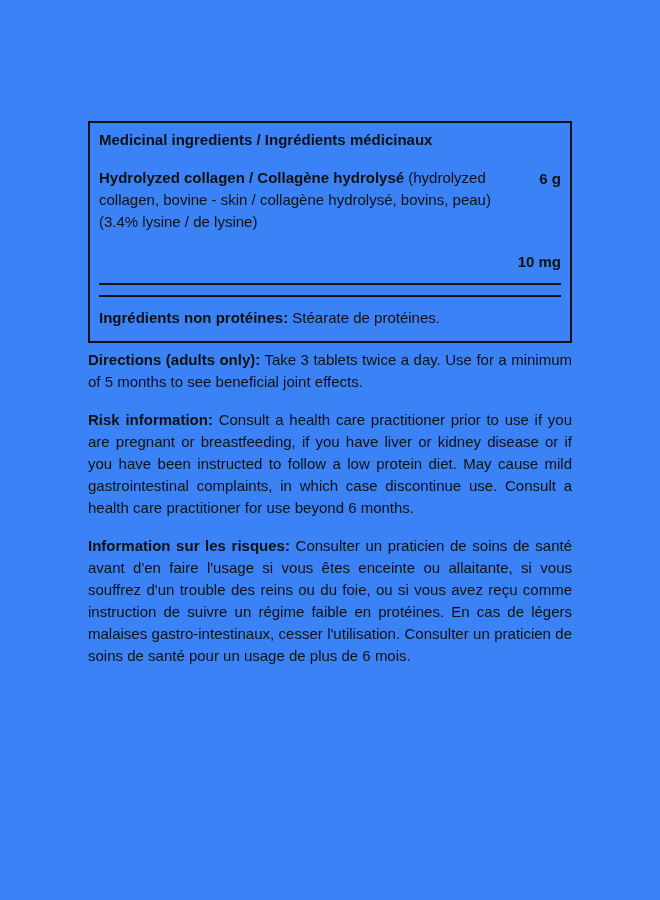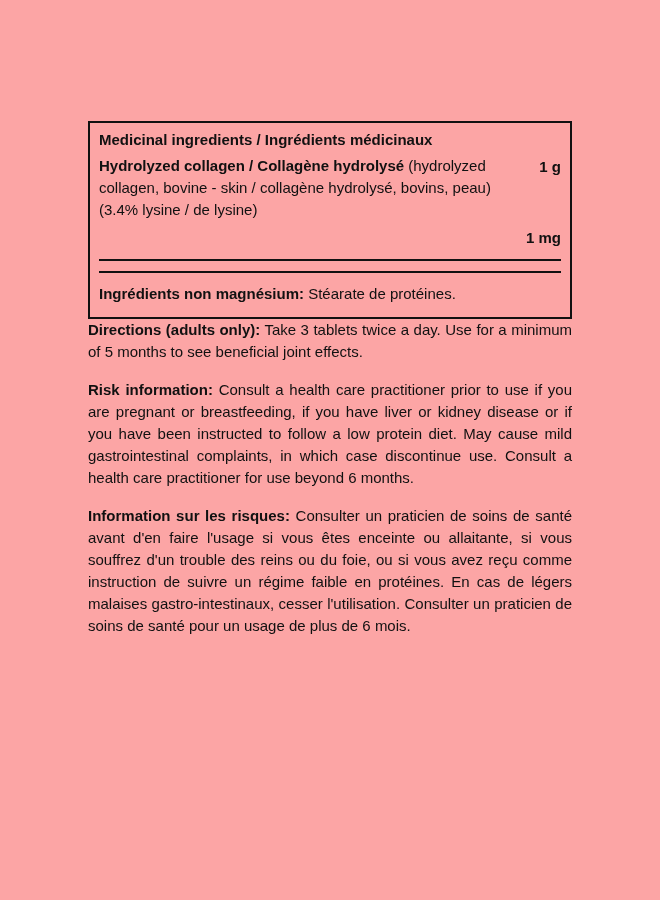--- a/index.html
+++ b/index.html
@@ -1,21 +1,21 @@
 <!DOCTYPE html>
 <html><head>
   <meta charset="utf-8">
   <style>
     * { margin: 0; padding: 0; box-sizing: border-box; }
     html, body { background: #ffffff; }
     .page {
       position: relative;
       width: 660px;
       height: 900px;
-      background: #fca5a5;
+      background: #3b82f6;
       color: #111111;
       font-family: "Liberation Sans", "DejaVu Sans", sans-serif;
       font-size: 15px;
       line-height: 22px;
       overflow: hidden;
     }
     .content {
       position: absolute;
       left: 88px;
       top: 121px;
@@ -27,69 +27,69 @@
     }
     .panel-title {
       font-size: 15px;
       font-weight: bold;
       line-height: 21px;
     }
     .serving { line-height: 21px; }
     .ingredient {
       display: flex;
       align-items: flex-start;
-      margin-top: 5px;
+      margin-top: 17px;
     }
     .ing-text {
       flex: 1 1 auto;
       max-width: 400px;
       margin-right: 10px;
     }
     .ing-amount {
       font-weight: bold;
       margin-left: auto;
       white-space: nowrap;
       padding-top: 1px;
     }
     .rule {
       border-top: 2px solid #111111;
       margin: 10px 0;
     }
-    .body-sections { }
+    .body-sections { margin-top: 6px; }
     .section {
       text-align: justify;
       margin-top: 16px;
     }
     .section:first-child { margin-top: 0; }
     b { font-weight: bold; }
   </style>
 </head>
 <body>
 
 <div class="page">
   <div class="content">
 
     <section class="panel">
       <h1 class="panel-title">Medicinal ingredients / Ingrédients médicinaux</h1>
 
       <div class="ingredient">
         <p class="ing-text"><b>Hydrolyzed collagen / Collagène hydrolysé</b><span> (hydrolyzed collagen, bovine - skin / collagène hydrolysé, bovins, peau) (3.4% lysine / de lysine)</span></p>
-        <div class="ing-amount">1 g</div>
+        <div class="ing-amount">6 g</div>
       </div>
 
       <div class="ingredient">
-        <div class="ing-amount">1 mg</div>
+        <div class="ing-amount">10 mg</div>
       </div>
 
       <div class="rule"></div>
 
 
       <div class="rule"></div>
 
-      <p class="note"><b>Ingrédients non magnésium:</b><span> Stéarate de protéines.</span></p>
+      <p class="note"><b>Ingrédients non protéines:</b><span> Stéarate de protéines.</span></p>
     </section>
 
     <div class="body-sections">
       <p class="section"><b>Directions (adults only):</b><span> Take 3 tablets twice a day. Use for a minimum of 5 months to see beneficial joint effects.</span></p>
 
 
       <p class="section"><b>Risk information:</b><span> Consult a health care practitioner prior to use if you are pregnant or breastfeeding, if you have liver or kidney disease or if you have been instructed to follow a low protein diet. May cause mild gastrointestinal complaints, in which case discontinue use. Consult a health care practitioner for use beyond 6 months.</span></p>
 
       <p class="section"><b>Information sur les risques:</b><span> Consulter un praticien de soins de santé avant d'en faire l'usage si vous êtes enceinte ou allaitante, si vous souffrez d'un trouble des reins ou du foie, ou si vous avez reçu comme instruction de suivre un régime faible en protéines. En cas de légers malaises gastro-intestinaux, cesser l'utilisation. Consulter un praticien de soins de santé pour un usage de plus de 6 mois.</span></p>
     </div>

